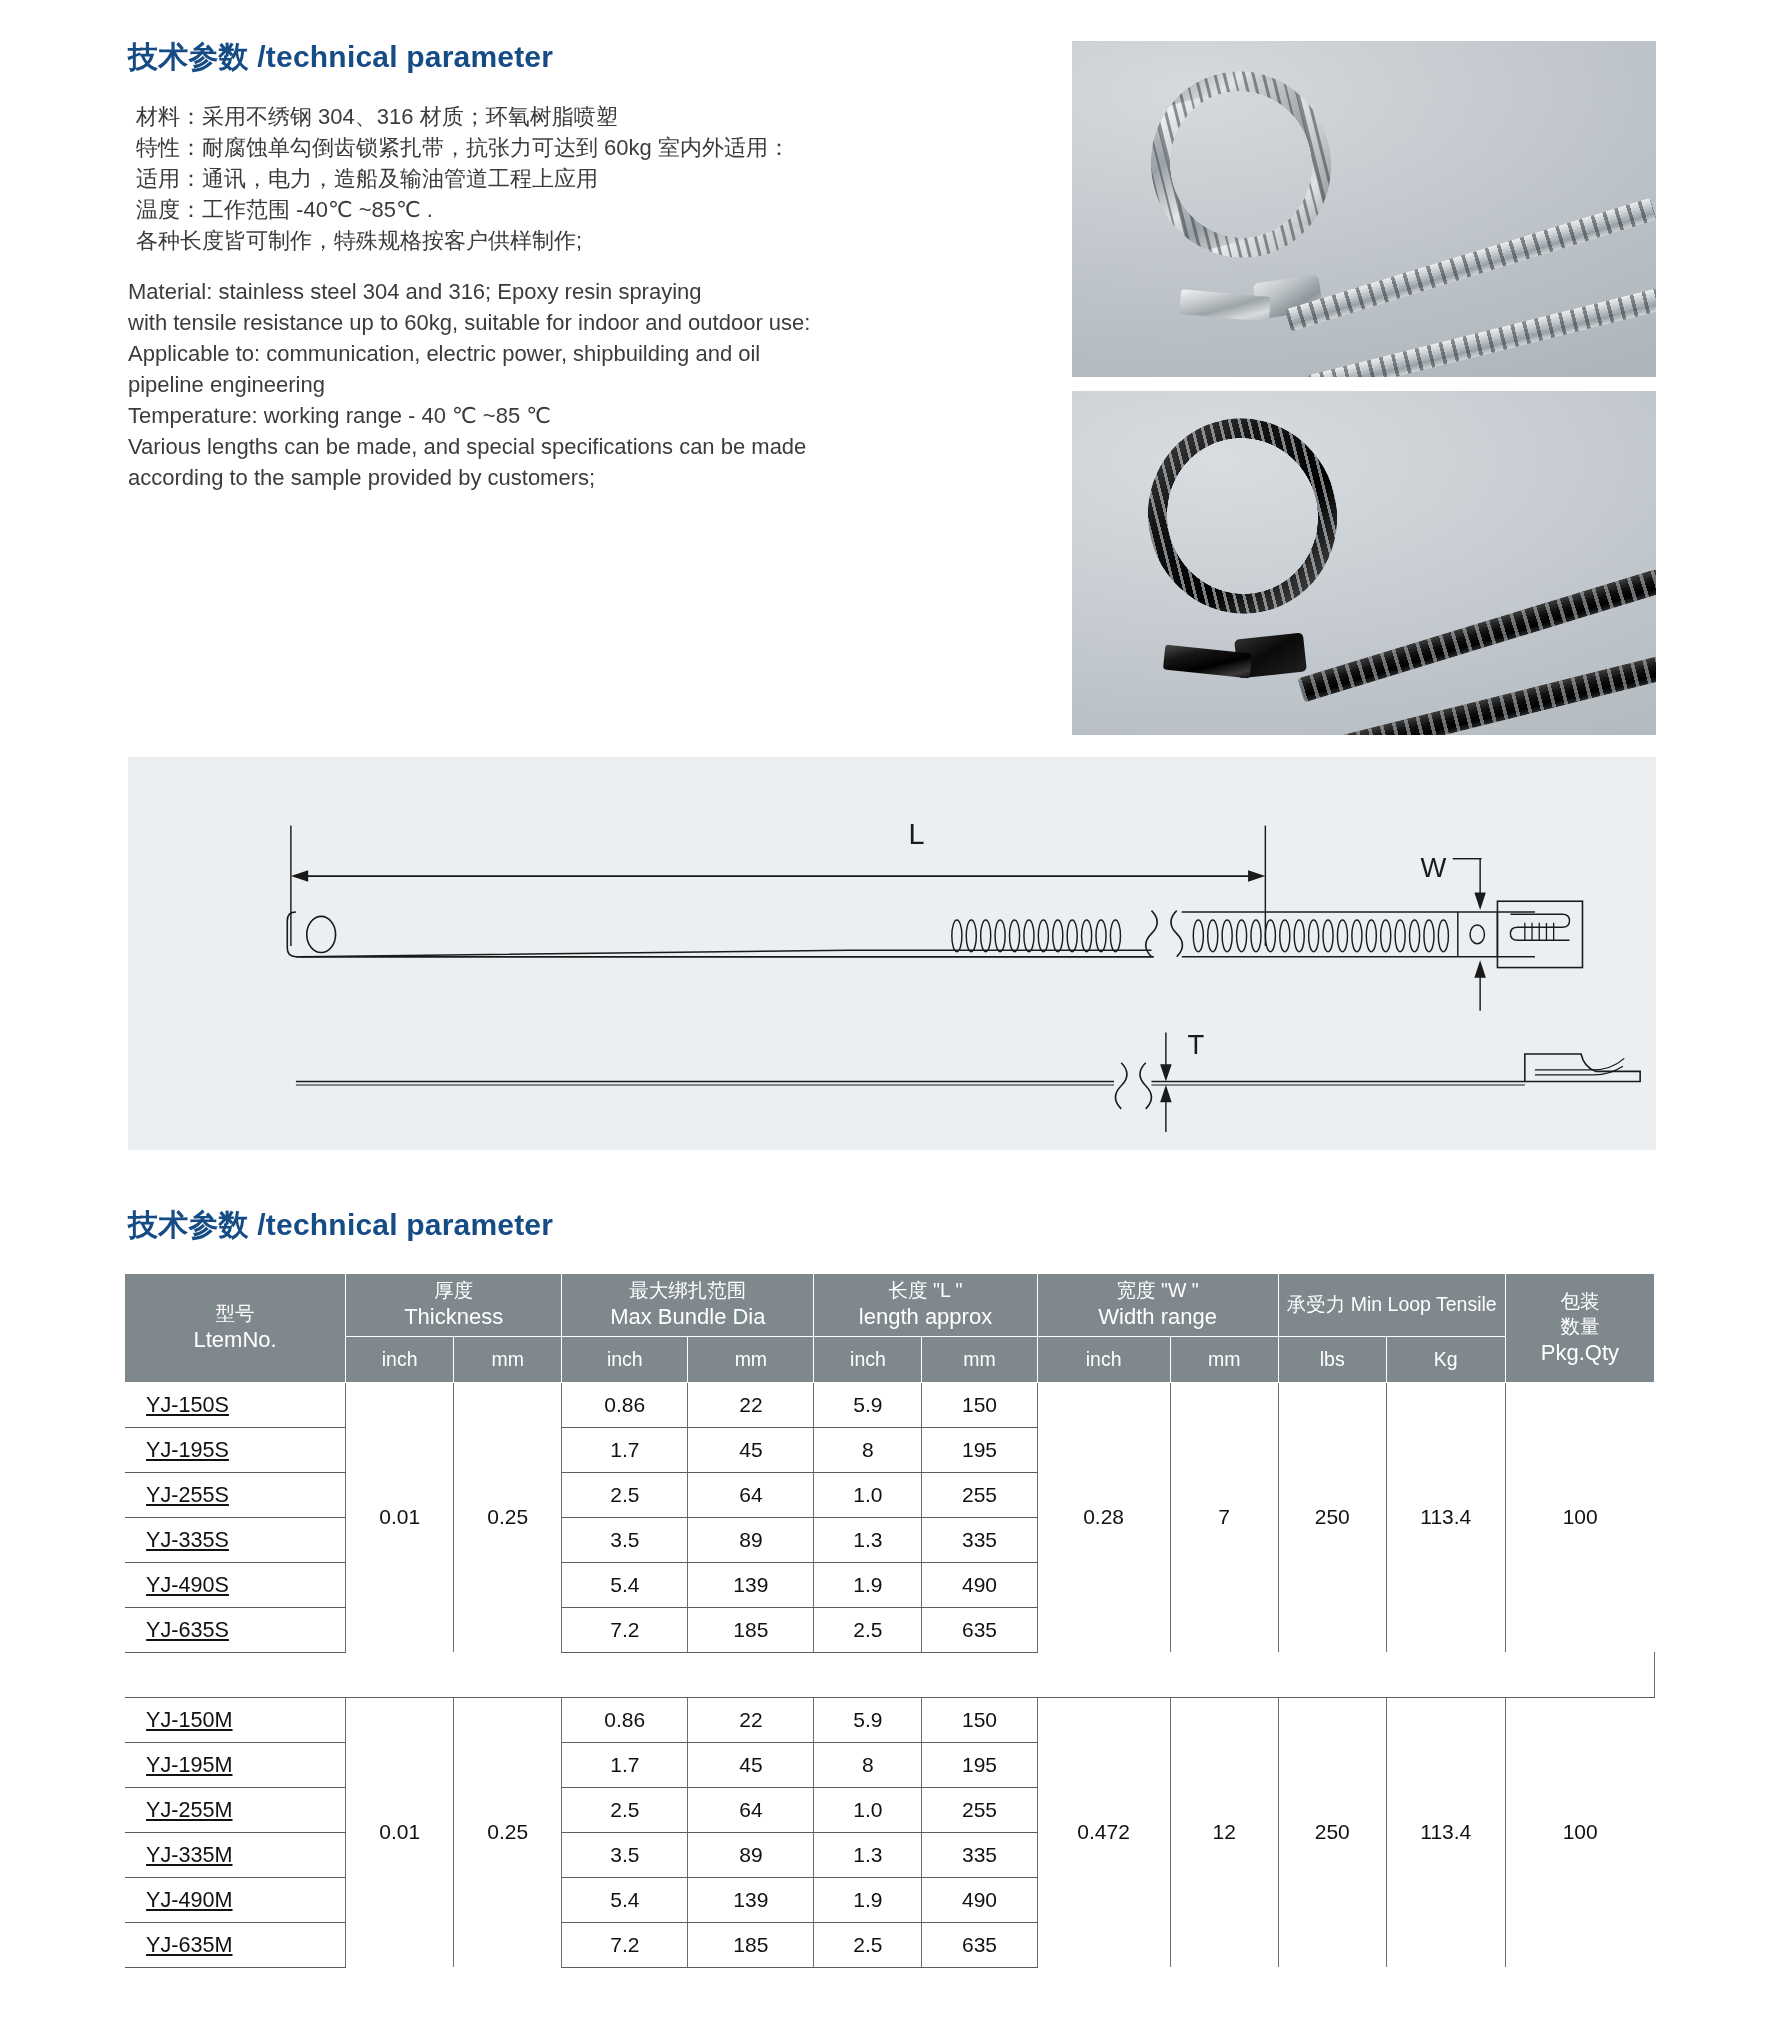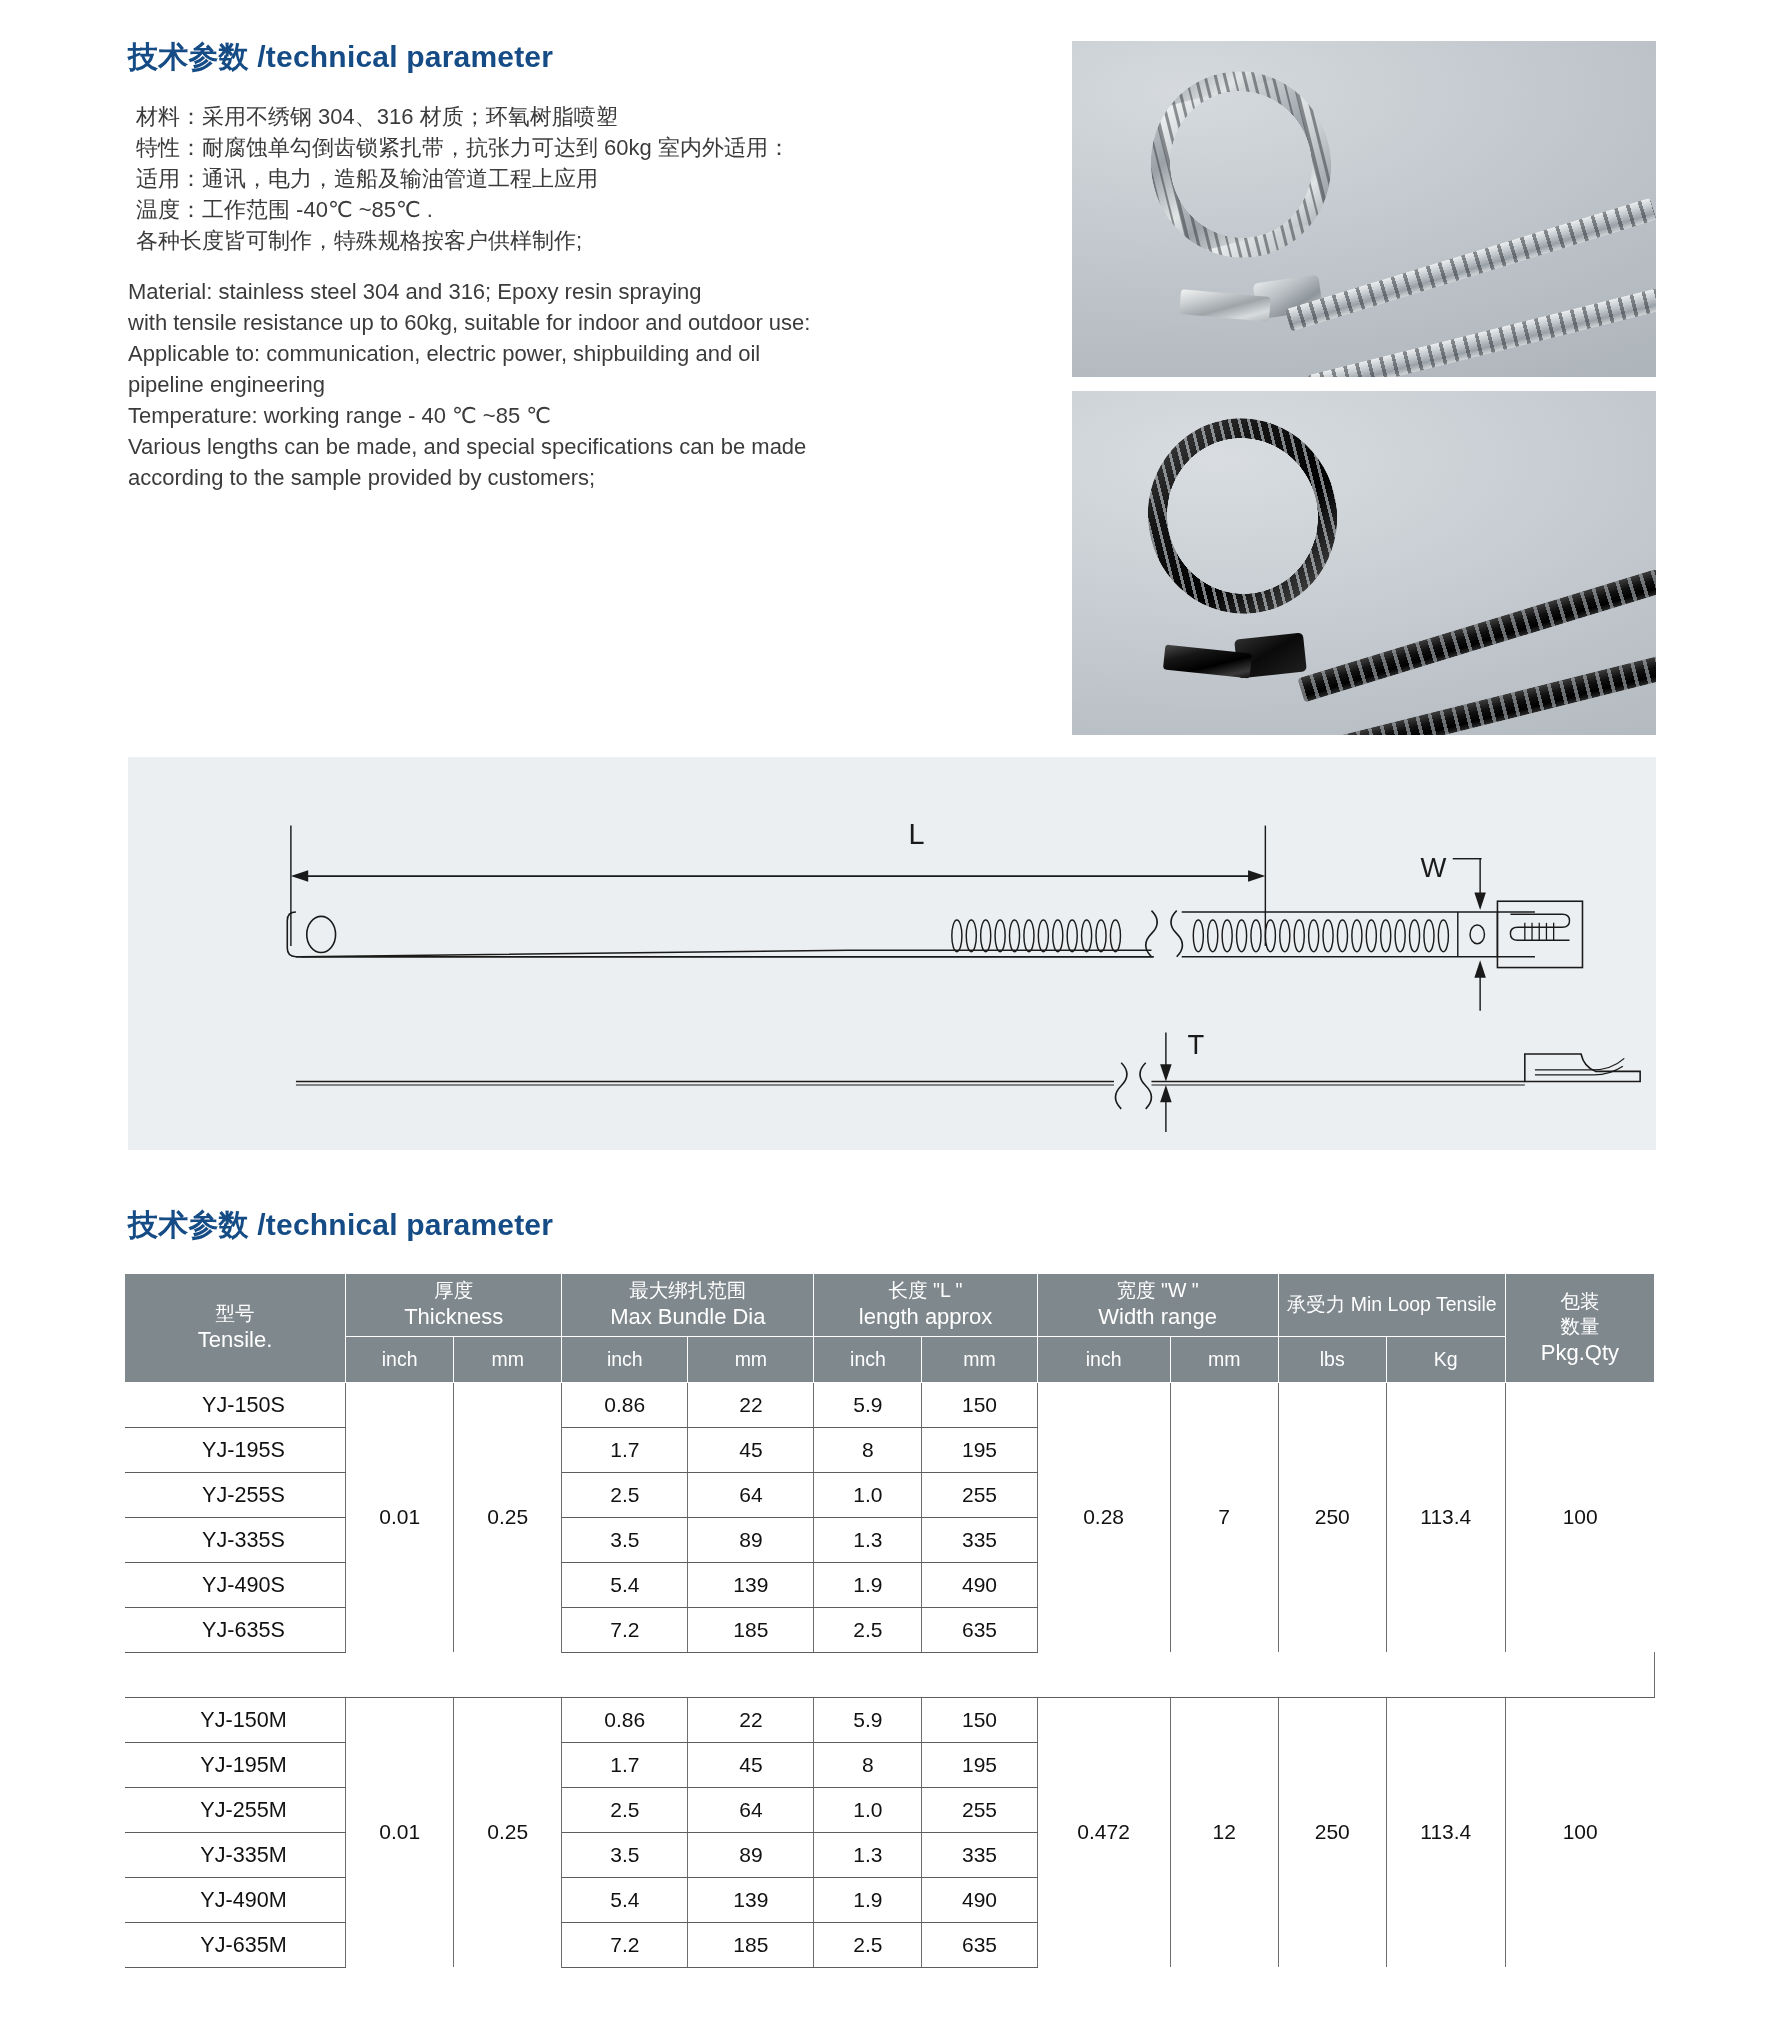--- a/index.html
+++ b/index.html
@@ -112,24 +112,25 @@
     background: #ffffff;
     border: none;
     border-bottom: 1.4px solid #5d5d5d;
     border-right: 0.7px solid #6e6e6e;
     color: #111;
     font-size: 21px;
     height: 45px;
     padding: 0 4.3px;
   }
   #spec-table tbody td.model {
-    text-align: center;
+    text-align: left;
     padding-left: 21.6px;
     font-size: 21.6px;
     border-right: 0.7px solid #6e6e6e;
+    text-decoration: underline;
   }
   #spec-table tbody td.span-cell { border-bottom: none; }
   #spec-table tbody td.last-col { border-right: none; }
   tr.group-gap td {
     height: 16px;
     border-bottom: 2.2px solid #4a4a4a;
     border-right: none;
     background: #fff;
   }
   tbody tr.last-of-group td { border-bottom: 2.2px solid #4a4a4a; }
@@ -320,21 +321,21 @@
       <col style="width:133px">
         <col style="width:108px">
       <col style="width:108px">
         <col style="width:119px">
       <col style="width:149px">
     </colgroup>
     <thead>
       <tr class="top-row">
         <th rowspan="2">
           <span class="hdr-cn">型号</span>
-          <span class="hdr-en">Tensile.</span>
+          <span class="hdr-en">LtemNo.</span>
         </th>
         <th colspan="2">
           <span class="hdr-cn">厚度</span>
           <span class="hdr-en">Thickness</span>
         </th>
         <th colspan="2">
           <span class="hdr-cn">最大绑扎范围</span>
           <span class="hdr-en">Max Bundle Dia</span>
         </th>
         <th colspan="2">

